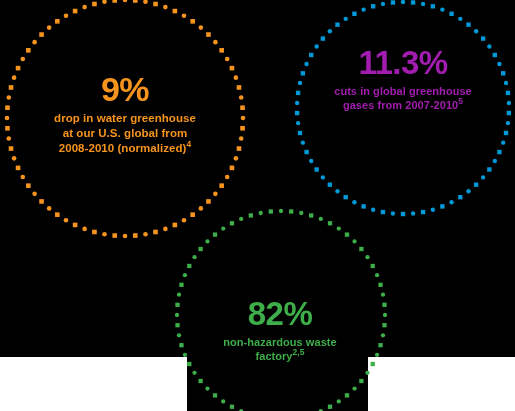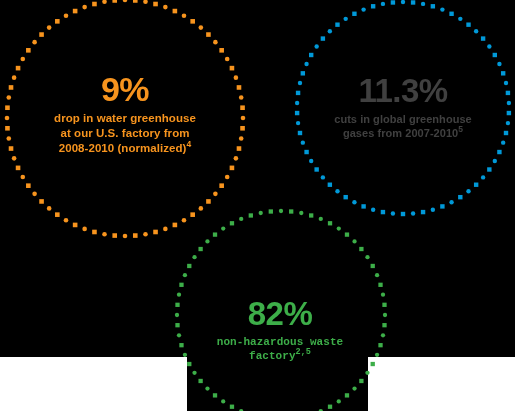--- a/index.html
+++ b/index.html
@@ -68,37 +68,37 @@
     left: 5px;
     top: 72px;
     width: 240px;
     color: #F7941E;
   }
   #stat-water .big { font-size: 34px; }
 
   
   #stat-ghg {
     left: 303px;
-    top: 74px;
+    top: 46px;
     width: 200px;
-    color: #404040;
+    color: #a21caf;
   }
   #stat-ghg .big { font-size: 33px; }
   #stat-ghg .cap { font-size: 11px; text-align: center; }
 
   
   #stat-waste {
     left: 180px;
     top: 277px;
     width: 200px;
     color: #3DAE49;
     margin-top: 20px;
   }
   #stat-waste .big { font-size: 33px; }
-  #stat-waste .cap { font-size: 11px; font-family: Liberation Mono, monospace; }
+  #stat-waste .cap { font-size: 11px; }
 </style>
 </head>
 <body>
 
 <div id="stage">
 
   <div class="bg-main"></div>
   <div class="bg-foot"></div>
 
   <svg class="circle-svg" id="dotted-circles" width="515" height="411">
@@ -309,21 +309,21 @@
         <rect x="248.66" y="213.33" width="4.30" height="4.30" fill="#3DAE49"></rect>
         <circle cx="260.71" cy="213.00" r="2.15" fill="#3DAE49"></circle>
         <rect x="268.66" y="209.35" width="4.30" height="4.30" fill="#3DAE49"></rect>
       </g>
     </svg>
 
   <div class="stat" id="stat-water">
     <span class="big">9%</span>
     <span class="cap">
       <span>drop in water greenhouse</span><br>
-      <span>at our U.S. factory from</span><br>
+      <span>at our U.S. global from</span><br>
       <span>2008-2010 (normalized)</span><sup>4</sup>
     </span>
   </div>
 
   <div class="stat" id="stat-ghg">
     <span class="big">11.3%</span>
     <span class="cap">
       <span>cuts in global greenhouse</span><br>
       <span>gases from 2007-2010</span><sup>5</sup>
     </span>

